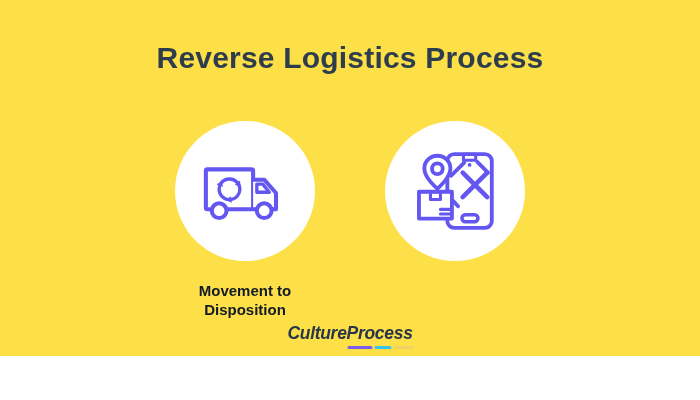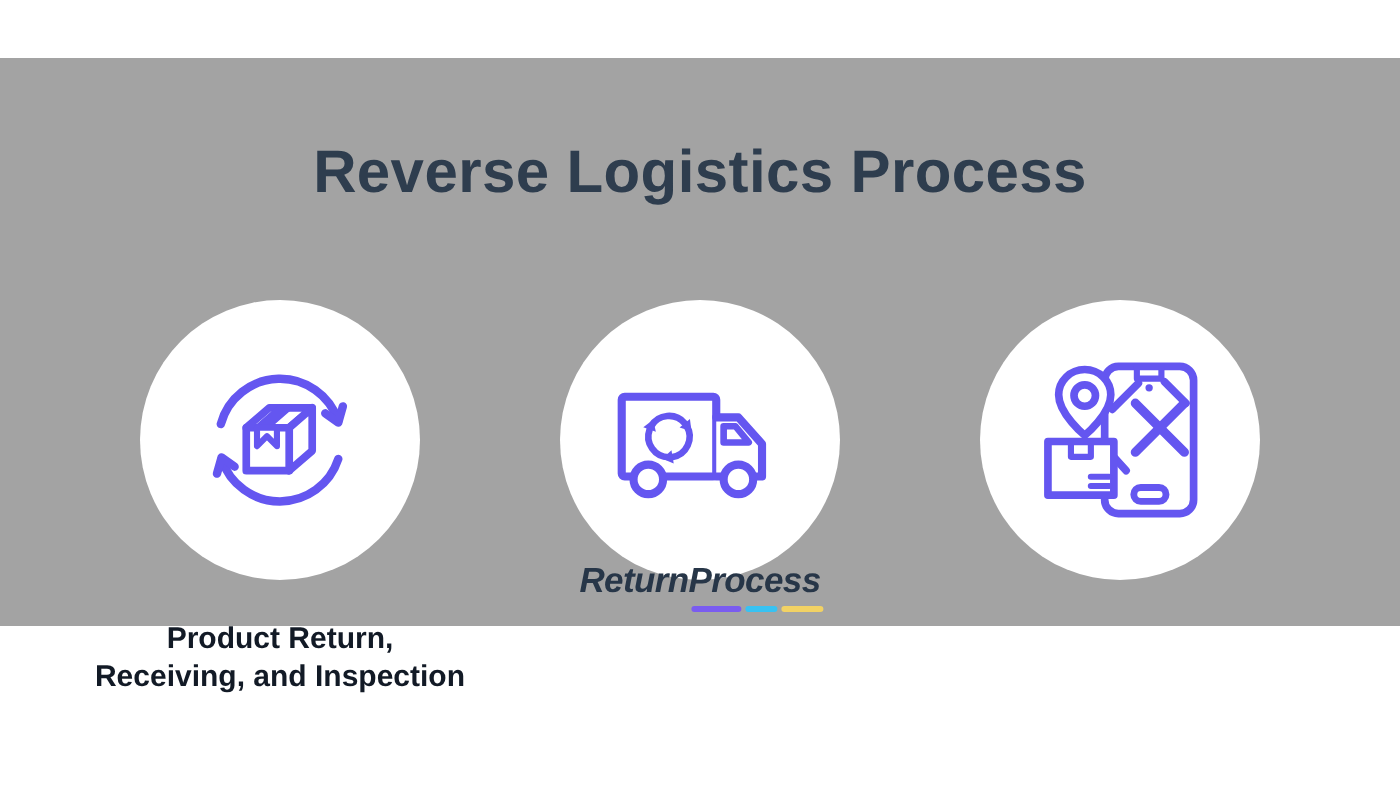--- a/index.html
+++ b/index.html
@@ -1,17 +1,17 @@
 <!DOCTYPE html>
 <html><head>
 <meta charset="utf-8">
 <style>
   html,body{margin:0;padding:0;}
   body{width:700px;height:400px;overflow:hidden;font-family:"Liberation Sans",sans-serif;}
-  .canvas{position:relative;width:700px;height:284px;background:#a3a3a3;margin-top:29px;}
+  .canvas{position:relative;width:700px;height:356px;background:#fde047;}
   .title{margin:0;padding-top:42px;text-align:center;font-size:30px;line-height:32px;
          font-weight:800;color:#2e3d4e;letter-spacing:0.2px;}
   .steps{display:flex;justify-content:center;gap:4px;margin-top:47px;}
   .step{width:206px;display:flex;flex-direction:column;align-items:center;}
   .circle{width:140px;height:140px;border-radius:50%;background:#ffffff;
           display:flex;align-items:center;justify-content:center;}
   .label{margin-top:20px;text-align:center;font-size:15px;line-height:19px;
          font-weight:700;color:#121a26;white-space:pre-line;}
   .logo{position:absolute;left:50%;bottom:12px;transform:translateX(-50%);
         font-style:italic;font-weight:800;font-size:17.5px;letter-spacing:-0.3px;
@@ -28,39 +28,20 @@
 </style>
 </head>
 <body>
 
 <div class="canvas">
 
   <h1 class="title">Reverse Logistics Process</h1>
 
   <div class="steps">
 
-    <div class="step">
-      <div class="circle">
-        <svg width="92" height="92" viewBox="0 0 120 120">
-
-          <path class="st" stroke-width="5.5" d="M21.4,49.6 A40,40 0 0 1 98,47.6"></path>
-          <path class="st" stroke-width="5.5" d="M98,72.4 A40,40 0 0 1 21.9,72.4"></path>
-          <path class="st" stroke-width="5.5" d="M89.5,42.6 L98,48.6 L101,38.1"></path>
-          <path class="st" stroke-width="5.5" d="M30.4,77.4 L21.9,71.4 L18.9,81.9"></path>
-
-          <path class="fw" stroke-width="5" d="M38,52 L53,39 L81,39 L66,52 Z"></path>
-          <path class="fw" stroke-width="5" d="M66,52 L81,39 L81,67 L66,80 Z"></path>
-          <path class="fw" stroke-width="5" d="M38,52 L66,52 L66,80 L38,80 Z"></path>
-          <path class="st" stroke-width="4" d="M60,39 L45,52 M66,39 L51,52"></path>
-          <path class="fw" stroke-width="4" d="M45,52 L58,52 L58,64 L51.5,57.5 L45,64 Z"></path>
-        </svg>
-      </div>
-      <div class="label">Product Return,
-Receiving, and Inspection</div>
-    </div>
 
     <div class="step">
       <div class="circle">
         <svg width="96" height="77" viewBox="0 0 130 104">
           <defs>
             <g id="rcy">
               <path class="st" stroke-width="4.5" d="M31.9,42 A14,14 0 0 1 54.7,40"></path>
               <polygon class="fp" points="59.2,45.4 58.2,37.1 51.2,42.9"></polygon>
             </g>
           </defs>
@@ -70,20 +51,22 @@
           <path class="st" stroke-width="4.5" d="M81,42 L89,42 L98,53 L81,53 Z"></path>
 
           <circle class="fw" stroke-width="5.5" cx="30" cy="78" r="10"></circle>
           <circle class="fw" stroke-width="5.5" cx="91" cy="78" r="10"></circle>
 
           <use href="#rcy"></use>
           <use href="#rcy" transform="rotate(120 44 49)"></use>
           <use href="#rcy" transform="rotate(240 44 49)"></use>
         </svg>
       </div>
+      <div class="label">Movement to
+Disposition</div>
     </div>
 
     <div class="step">
       <div class="circle">
         <svg width="92" height="92" viewBox="0 0 120 120">
 
           <rect class="fw" stroke-width="5" x="50" y="12" width="58" height="96" rx="9"></rect>
           <rect class="st" stroke-width="4" x="71" y="12" width="16" height="8"></rect>
           <circle class="fp" cx="79" cy="26" r="2.4"></circle>
 
@@ -100,20 +83,20 @@
           <rect class="fw" stroke-width="5" x="13" y="61" width="43" height="35"></rect>
           <rect class="st" stroke-width="4" x="28" y="61" width="13" height="10"></rect>
           <path class="st" stroke-width="4" d="M41,84 L53,84 M41,90 L53,90"></path>
         </svg>
       </div>
     </div>
 
   </div>
 
   <div class="logo">
-    <span>Return</span><span class="culture"><span>Process</span><span class="uline">
+    <span>Culture</span><span class="culture"><span>Process</span><span class="uline">
           <i class="u1"></i>
           <i class="u2"></i>
           <i class="u3"></i>
         </span></span>
   </div>
 
 </div>
 
 </body></html>

